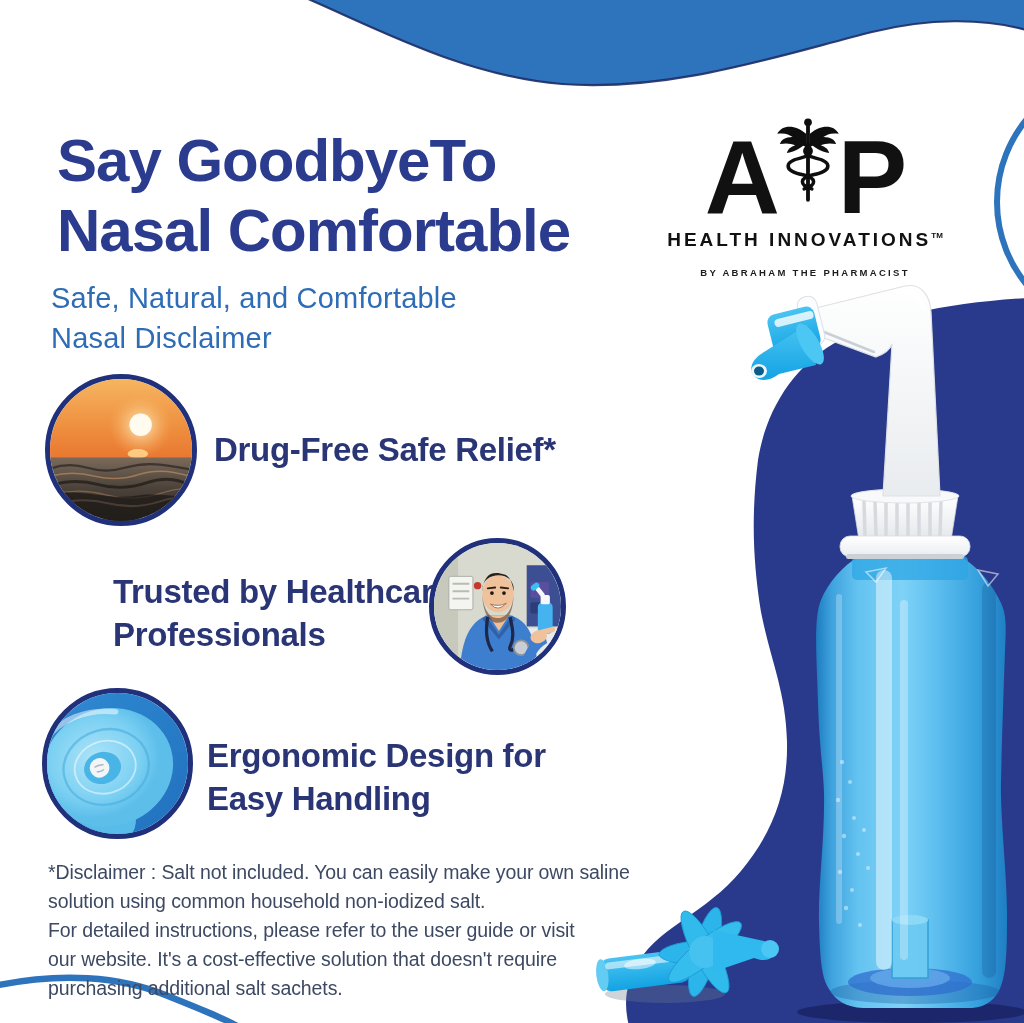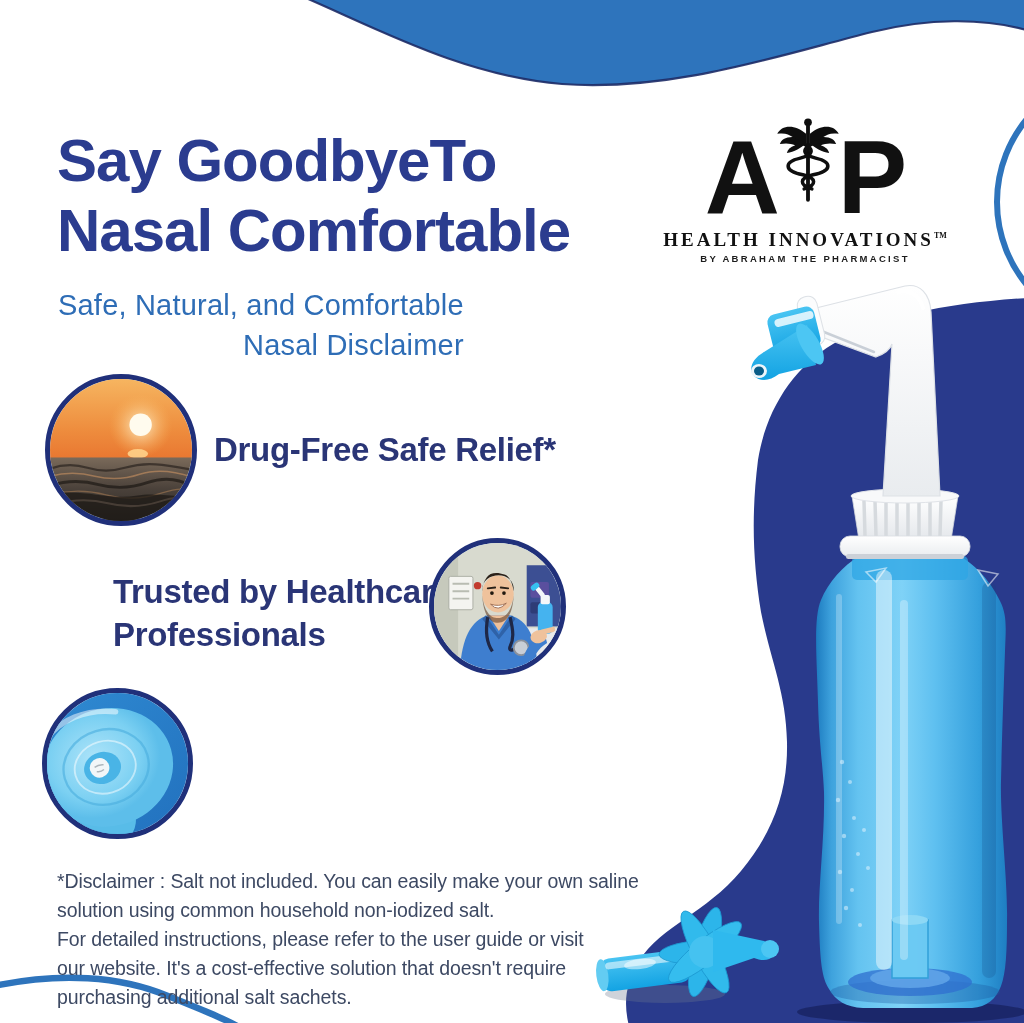--- a/index.html
+++ b/index.html
@@ -51,23 +51,23 @@
   .disclaimer{
     position:absolute;left:48px;top:858px;width:640px;
     font-size:19.5px;line-height:29px;color:var(--disclaimer-slate);
     white-space:pre-line;letter-spacing:-.1px;
   }
   
   .logo{position:absolute;left:660px;top:96px;width:290px;text-align:center;color:var(--logo-black);}
   .logo-letters{display:flex;align-items:flex-end;justify-content:center;}
   .logo-letter{font-size:104px;font-weight:bold;line-height:86px;letter-spacing:-2px;}
   .logo-caduceus{width:64px;height:132px;margin:0 -2px -8px -2px;}
-  .logo-name{margin-top:9px;font-size:19px;font-weight:bold;letter-spacing:3px;white-space:nowrap;font-family:Liberation Serif, serif;}
+  .logo-name{margin-top:9px;font-size:19px;font-weight:bold;letter-spacing:3px;white-space:nowrap;}
   .logo-name sup{font-size:8px;letter-spacing:0;vertical-align:8px;}
-  .logo-tagline{margin-top:2px;font-size:9.5px;font-weight:bold;letter-spacing:2.3px;color:#1c1c1c;white-space:nowrap;}
+  .logo-tagline{margin-top:16px;font-size:9.5px;font-weight:bold;letter-spacing:2.3px;color:#1c1c1c;white-space:nowrap;}
 </style>
 </head>
 <body>
 
 <div class="canvas">
 
   <svg class="layer" width="1024" height="135" viewBox="0 0 1024 135">
     <path d="M306,-2 C380,30 465,76 562,84 C672,92 780,55 872,32 C928,18 984,18 1026,30 L1026,-4 Z" fill="var(--wave-blue)"></path>
     <path d="M306,-2 C380,30 465,76 562,84 C672,92 780,55 872,32 C928,18 984,18 1026,30" fill="none" stroke="#1D2B66" stroke-width="2.2" opacity=".9"></path>
   </svg>
@@ -107,21 +107,21 @@
       <span class="logo-letter">P</span>
     </div>
     <div class="logo-name"><span>HEALTH INNOVATIONS</span><sup>TM</sup></div>
     <div class="logo-tagline">BY ABRAHAM THE PHARMACIST</div>
   </div>
 
   <h1 class="headline" style="margin:8px;font-size:60px;">
     <span>Say GoodbyeTo</span>
     <span>Nasal Comfortable</span>
   </h1>
-  <p class="subheadline" style="margin:7px;text-align:right;">
+  <p class="subheadline" style="margin:0;">
     <span>Safe, Natural, and Comfortable</span>
     <span>Nasal Disclaimer</span>
   </p>
 
   <div class="feature-photo fp-1">
     <svg viewBox="0 0 152 152">
       <defs>
         <linearGradient id="sky" x1="0" y1="0" x2="0" y2="1">
           <stop offset="0" stop-color="#F6B560"></stop>
             <stop offset=".6" stop-color="#EE8D3E"></stop>
@@ -215,22 +215,24 @@
         <ellipse cx="66" cy="77" rx="70" ry="63" fill="url(#baseFace)"></ellipse>
         <ellipse cx="64" cy="76" rx="46" ry="40" fill="none" stroke="#49AEDE" stroke-width="2.5" opacity=".6"></ellipse>
         <ellipse cx="63" cy="76" rx="33" ry="28" fill="none" stroke="#ffffff" stroke-width="2" opacity=".5"></ellipse>
         <ellipse cx="60" cy="76" rx="20" ry="17" fill="#49B4E6"></ellipse>
         <circle cx="57" cy="75" r="10.5" fill="#F2F6F8"></circle>
         <path d="M52 73 Q57 71 62 73 M53 78 Q57 80 61 78" stroke="#ADB6BC" stroke-width="1.5" fill="none"></path>
         <path d="M10 30 C30 14 60 10 90 22" stroke="#ffffff" stroke-width="6" fill="none" opacity=".5" stroke-linecap="round"></path>
       </g>
     </svg>
   </div>
-
-  <p class="disclaimer" style="margin:9px;">*Disclaimer : Salt not included. You can easily make your own saline
+  <div class="feature-title ft-3">Ergonomic Design for
+Easy Handling</div>
+
+  <p class="disclaimer" style="margin:0;">*Disclaimer : Salt not included. You can easily make your own saline
 solution using common household non-iodized salt.
 For detailed instructions, please refer to the user guide or visit
 our website. It's a cost-effective solution that doesn't require
 purchasing additional salt sachets.</p>
 
   <svg class="layer" style="left:580px;top:270px;" width="444" height="753" viewBox="0 0 444 753">
     <defs>
       <linearGradient id="bottleGrad" x1="0" y1="0" x2="1" y2="0">
         <stop offset="0" stop-color="#1D7CC0"></stop>
           <stop offset=".08" stop-color="#3EA2DD"></stop>

